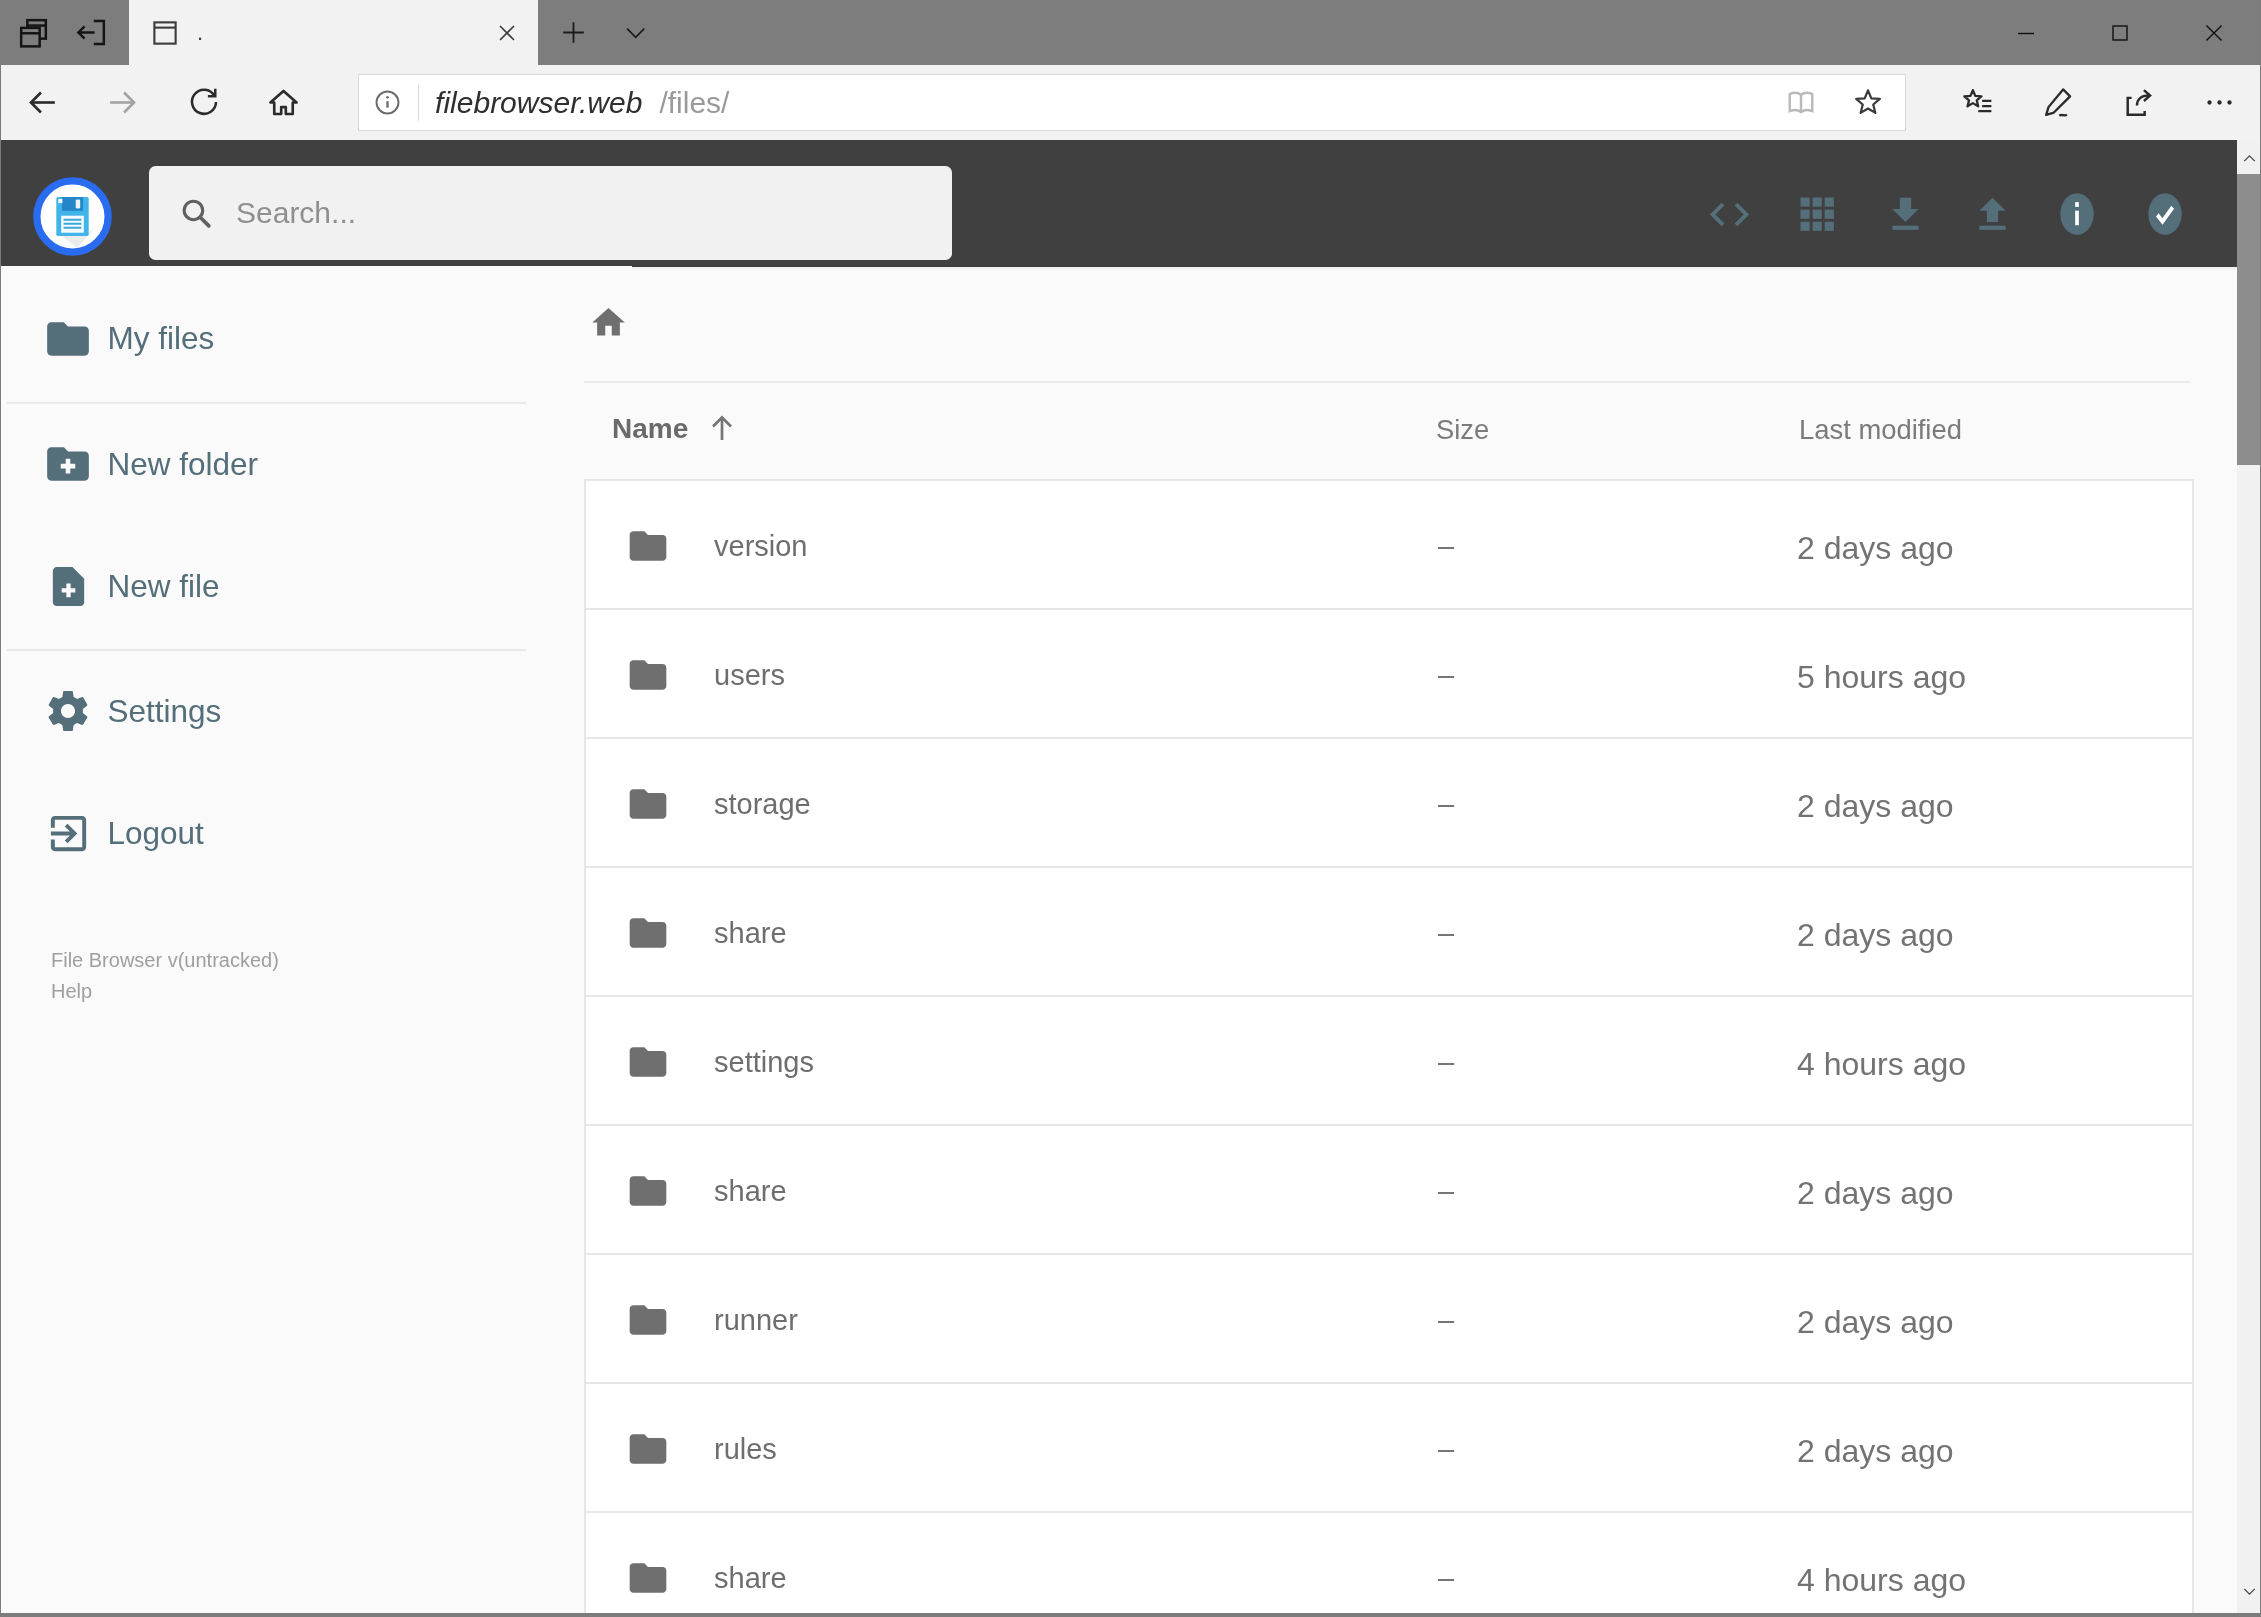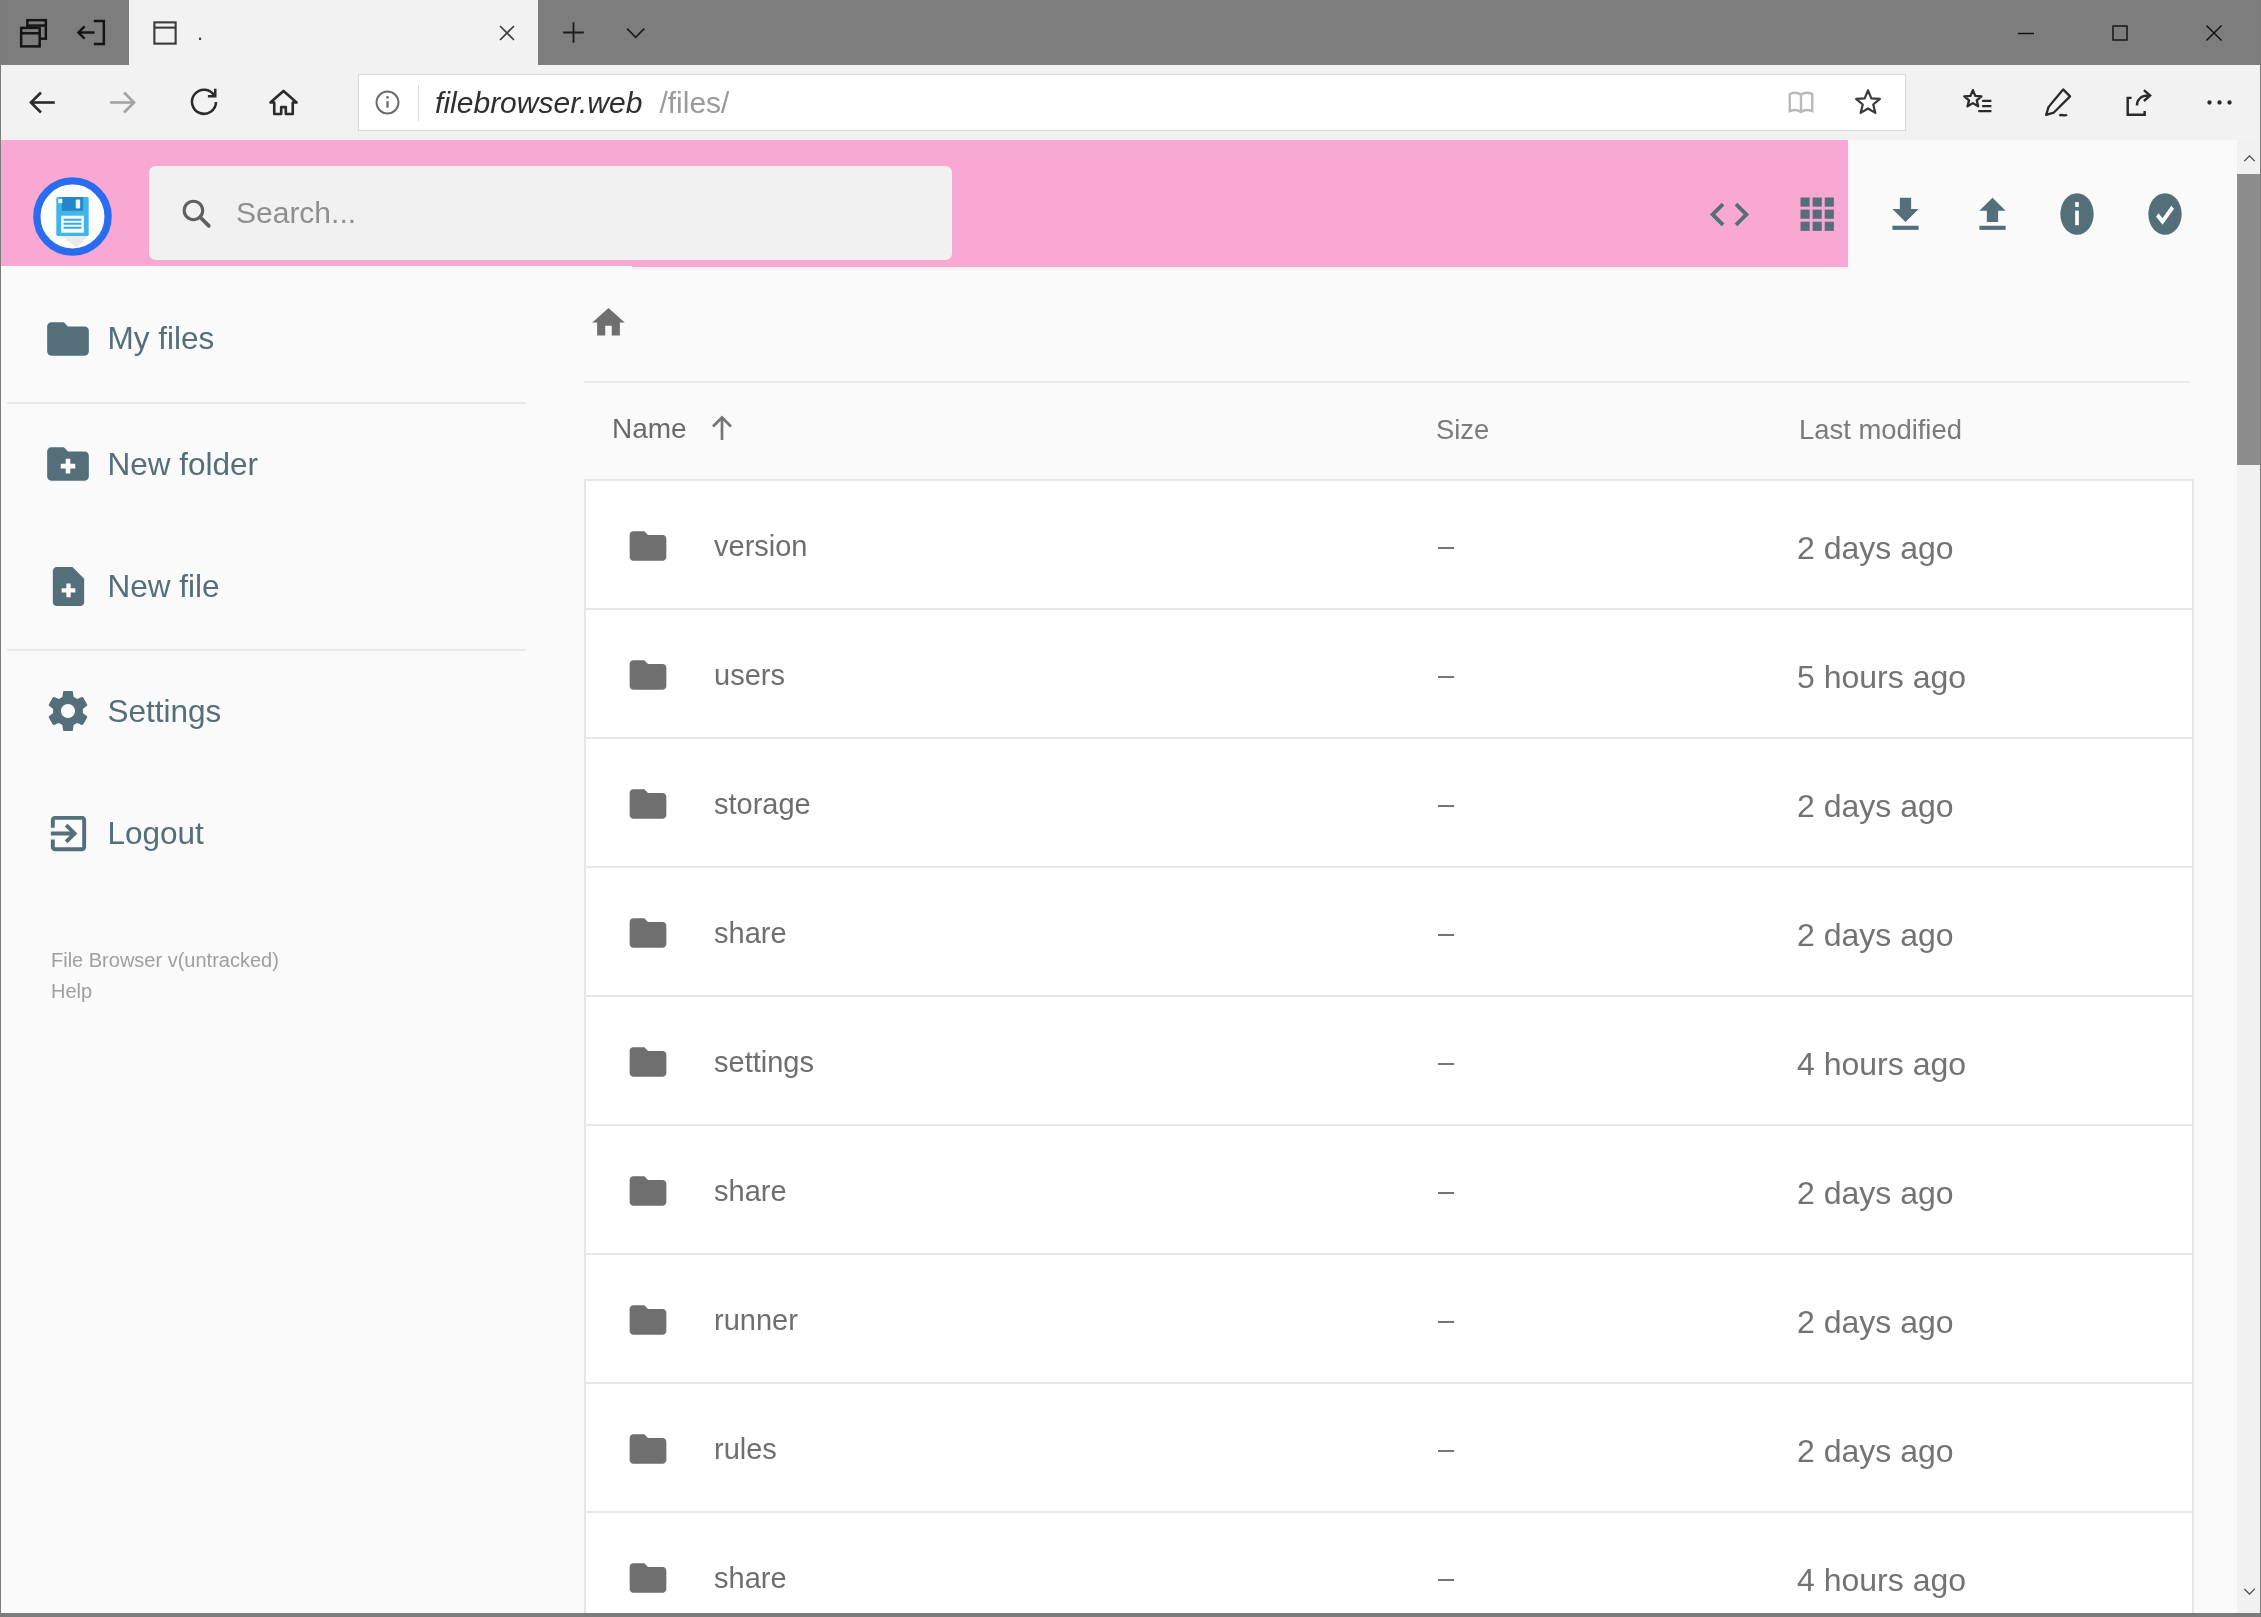--- a/index.html
+++ b/index.html
@@ -16,38 +16,38 @@
 
   .navbar { position:absolute; top:65px; left:0; width:2261px; height:75px; background:#f2f2f2; }
   .nav-btn { position:absolute; top:13px; width:48px; height:48px; display:flex; align-items:center; justify-content:center; color:#2b2b2b; }
   .urlbox { position:absolute; left:358px; top:9px; width:1548px; height:57px; background:#ffffff; border:1.6px solid #d9d9d9; display:flex; align-items:center; padding:0 19.4px 0 13px; }
   .url-divider { width:1.6px; height:36px; background:#dcdcdc; margin:0 16px 0 14.5px; }
   .url-host { font-size:30px; color:#2f2f2f;font-style:italic; }
   .url-path { font-size:30px; color:#9a9a9a;margin-left:17px; }
   .urlbox .spacer { flex:1; }
 
   
-  .app-header { position:absolute; top:140px; left:0; width:1848px; height:127px; background:#f9a8d4; box-shadow:0 1.6px 2.4px rgba(0,0,0,0.05); }
+  .app-header { position:absolute; top:140px; left:0; width:2261px; height:127px; background:#404040; box-shadow:0 1.6px 2.4px rgba(0,0,0,0.05); }
   .searchbox { position:absolute; left:149px; top:26px; width:803px; height:94px; background:#f1f1f1; border-radius:6.5px; display:flex; align-items:center; padding-left:29px; cursor:text; }
   .search-placeholder { font-size:30px; color:#8f8f8f; margin-left:21px; }
   .hdr-action { position:absolute; top:48px; width:52px; height:52px; display:flex; align-items:center; justify-content:center; color:#546e7a; }
 
   
   .sidebar { position:absolute; left:0; top:266px; width:632px; height:1351px; background:#fafafa; }
   .side-item { position:absolute; left:0; width:584px; height:100px; display:flex; align-items:center; color:#546e7a; cursor:pointer; }
   .side-item .icon { width:50px; height:50px; margin-left:43px; flex:0 0 auto; display:flex; align-items:center; justify-content:center; }
   .side-item .lbl { font-size:31.5px; margin-left:14.5px; }
   .side-divider { position:absolute; left:6.5px; width:519px; height:1.6px; background:#e9e9e9; }
   .side-footer { position:absolute; left:51px; font-size:20px; color:#9f9f9f; }
 
   
   .crumb-btn { position:absolute; left:584px; top:298px; width:48px; height:48px; display:flex; align-items:center; justify-content:center; color:#6f6f6f; }
   .main-divider { position:absolute; left:584px; top:381px; width:1606px; height:1.6px; background:#ececec; }
   .cols { position:absolute; top:408px; left:0; height:40px; width:2261px; }
-  .col-name { position:absolute; left:612px; top:4.8px; font-size:28px; font-weight:normal; color:#6a6a6a; }
+  .col-name { position:absolute; left:612px; top:4.8px; font-size:28px; font-weight:bold; color:#6a6a6a; }
   .sort-arrow { position:absolute; left:704px; top:1.6px; color:#757575; }
   .col-size { position:absolute; left:1436px; top:5.7px; font-size:27.4px; color:#7b7b7b; }
   .col-mod { position:absolute; left:1799px; top:5.7px; font-size:27.4px; color:#7b7b7b; }
 
   .listing { position:absolute; left:584px; top:479px; width:1610px; height:1138px; border:2.4px solid #e6e6e6; border-bottom:none; overflow:hidden; background:#ffffff; }
   .row { position:relative; width:100%; height:129px; border-bottom:2.4px solid #e6e6e6; background:#ffffff; cursor:pointer; }
   .row .f-icon { position:absolute; left:40px; top:43px; color:#6f6f6f; }
   .row .f-name { position:absolute; left:128px; top:49px; font-size:29px; color:#6e6e6e; }
   .row .f-size { position:absolute; left:852px; top:49px; font-size:29px; color:#757575; }
   .row .f-mod  { position:absolute; left:1211px; top:49px; font-size:32px; color:#737373; }

